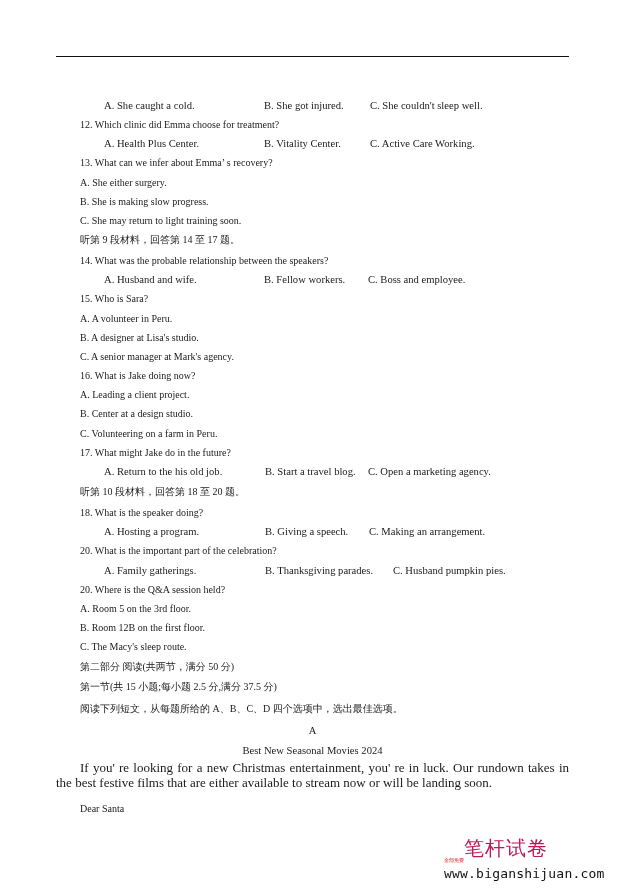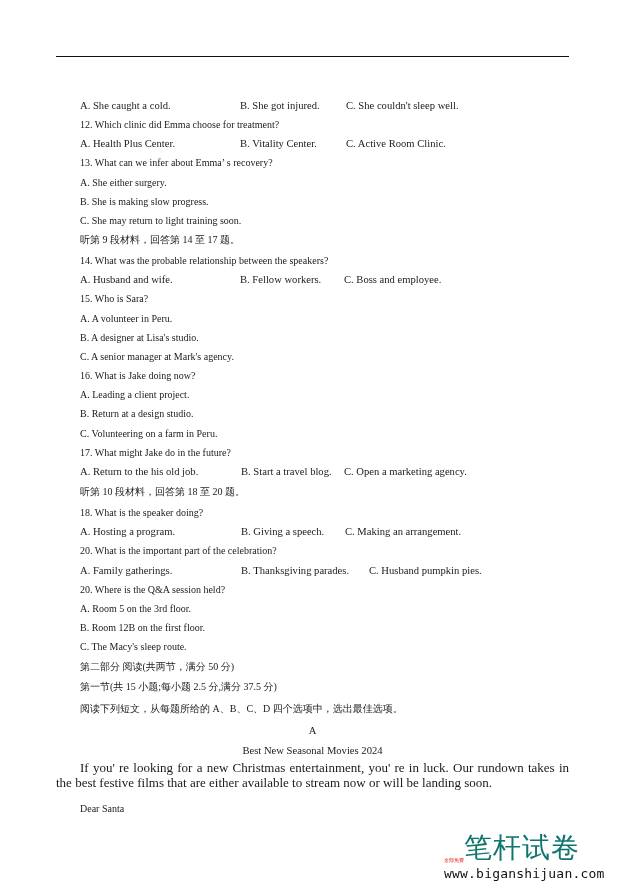--- a/index.html
+++ b/index.html
@@ -1,60 +1,60 @@
 <!DOCTYPE html>
 <html><head>
 <meta charset="utf-8">
 <style>
   html, body { margin:0; padding:0; background:#ffffff; }
   body { width:625px; height:891px; position:relative; overflow:hidden;
          font-family:"Liberation Serif","DejaVu Serif",serif; color:#1a1a1a; }
   .rule { position:absolute; left:56px; top:56px; width:513px; height:0; border-top:1.5px solid #111; }
   .line { position:absolute; left:80px; font-size:10px; line-height:13px; white-space:nowrap; }
-  .opt { position:absolute; font-size:10.6px; line-height:13px; white-space:nowrap; }
+  .opt { position:absolute; font-size:10.6px; line-height:13px; white-space:nowrap;margin-left:24px; }
   .center { position:absolute; left:0; width:625px; text-align:center; font-size:10.6px; line-height:13px; }
   .para { position:absolute; left:56px; width:513px; font-size:13px; line-height:15px; text-indent:24px; text-align:justify; text-align-last:left; }
-  .wm-title { position:absolute; left:464px; top:832px; font-family:"DejaVu Sans",sans-serif; font-size:28px; line-height:32px; color:#0f766e; letter-spacing:1px; }
+  .wm-title { position:absolute; left:464px; top:832px; font-family:"DejaVu Sans",sans-serif; font-size:20px; line-height:32px; color:#be185d; letter-spacing:1px; }
   .wm-free { position:absolute; left:444px; top:857px; font-family:"DejaVu Sans",sans-serif; font-size:5px; color:#e01010; }
   .wm-url { position:absolute; left:444px; top:866px; font-family:"DejaVu Sans Mono","Liberation Mono",monospace; font-size:13px; color:#111; letter-spacing:0.2px; }
 </style>
 </head>
 <body>
 
 <div class="rule"></div>
 
 <span class="opt" style="left:80px;top:99px">A. She caught a cold.</span>
 <span class="opt" style="left:240px;top:99px">B. She got injured.</span>
 <span class="opt" style="left:346px;top:99px">C. She couldn't sleep well.</span>
 
 <div class="line" style="top:118px">12. Which clinic did Emma choose for treatment?</div>
 <span class="opt" style="left:80px;top:137px">A. Health Plus Center.</span>
 <span class="opt" style="left:240px;top:137px">B. Vitality Center.</span>
-<span class="opt" style="left:346px;top:137px">C. Active Room Clinic.</span>
+<span class="opt" style="left:346px;top:137px">C. Active Care Working.</span>
 
 <div class="line" style="top:156px">13. What can we infer about Emma’ s recovery?</div>
 <div class="line" style="top:176px">A. She either surgery.</div>
 <div class="line" style="top:195px">B. She is making slow progress.</div>
 <div class="line" style="top:214px">C. She may return to light training soon.</div>
 
 <div class="line" style="top:233px">听第 9 段材料，回答第 14 至 17 题。</div>
 
 <div class="line" style="top:254px">14. What was the probable relationship between the speakers?</div>
 <span class="opt" style="left:80px;top:273px">A. Husband and wife.</span>
 <span class="opt" style="left:240px;top:273px">B. Fellow workers.</span>
 <span class="opt" style="left:344px;top:273px">C. Boss and employee.</span>
 
 <div class="line" style="top:292px">15. Who is Sara?</div>
 <div class="line" style="top:312px">A. A volunteer in Peru.</div>
 <div class="line" style="top:331px">B. A designer at Lisa's studio.</div>
 <div class="line" style="top:350px">C. A senior manager at Mark's agency.</div>
 
 <div class="line" style="top:369px">16. What is Jake doing now?</div>
 <div class="line" style="top:388px">A. Leading a client project.</div>
-<div class="line" style="top:407px">B. Return at a design studio.</div>
+<div class="line" style="top:407px">B. Center at a design studio.</div>
 <div class="line" style="top:427px">C. Volunteering on a farm in Peru.</div>
 
 <div class="line" style="top:446px">17. What might Jake do in the future?</div>
 <span class="opt" style="left:80px;top:465px">A. Return to the his old job.</span>
 <span class="opt" style="left:241px;top:465px">B. Start a travel blog.</span>
 <span class="opt" style="left:344px;top:465px">C. Open a marketing agency.</span>
 
 <div class="line" style="top:485px">听第 10 段材料，回答第 18 至 20 题。</div>
 
 <div class="line" style="top:506px">18. What is the speaker doing?</div>

